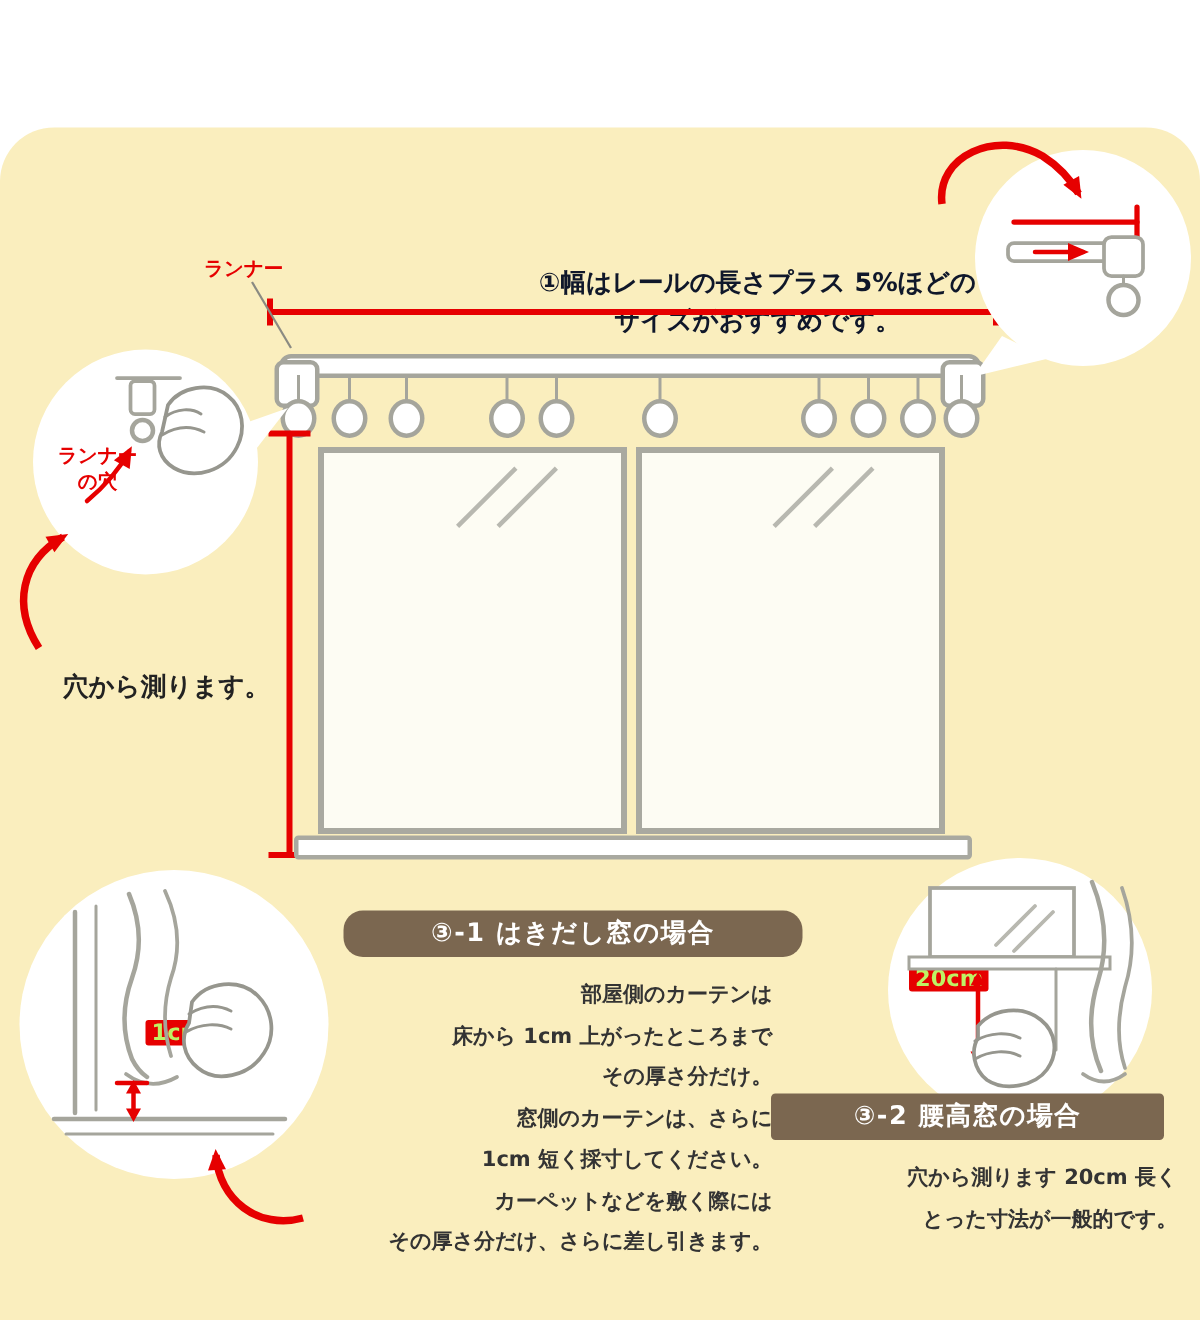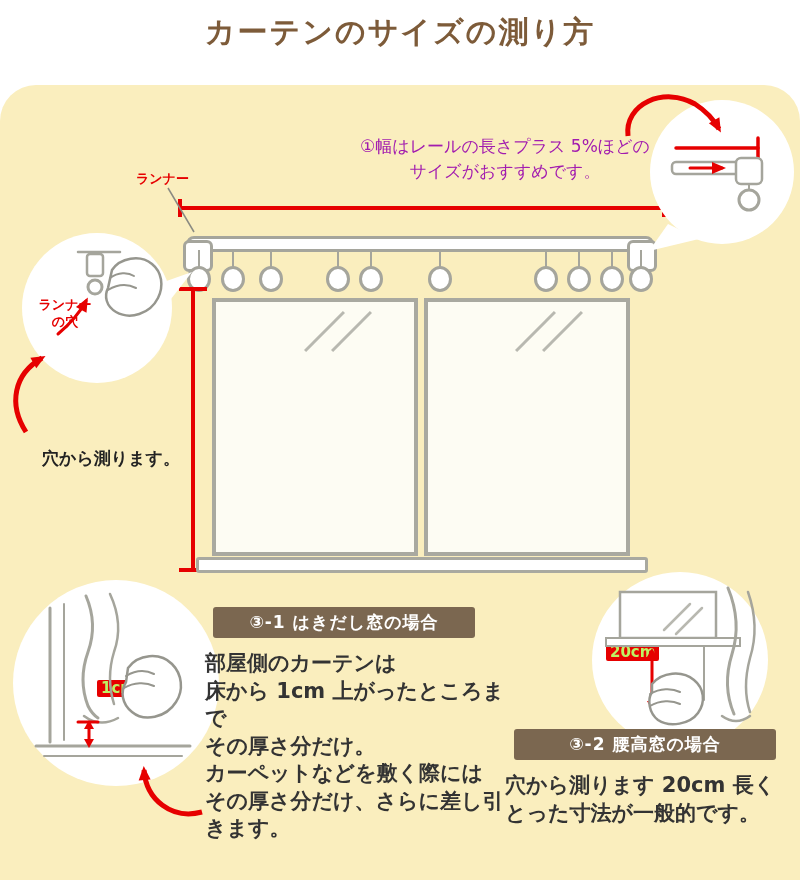--- a/index.html
+++ b/index.html
@@ -2,21 +2,21 @@
 <html><head>
 <meta charset="utf-8">
 <style>
   html,body{margin:0;padding:0;background:#fff;}
   .canvas{position:relative;width:800px;height:880px;background:#ffffff;overflow:hidden;
           font-family:"DejaVu Sans","Liberation Sans",sans-serif;}
   .page-title{position:absolute;top:12px;left:0;width:100%;text-align:center;
     font-size:30px;font-weight:bold;color:#7d5b39;letter-spacing:2px;}
   .panel{position:absolute;left:0;top:85px;width:800px;height:795px;background:#faeebe;
     border-radius:36px 36px 0 0;}
-  .note{color:#a21caf;font-weight:400;}
+  .note{color:#0f172a;font-weight:700;margin-top:43px;}
   .step1{position:absolute;left:305px;top:134px;width:400px;text-align:center;
     font-size:17px;line-height:25px;}
   .runner-label{position:absolute;left:136px;top:170px;font-size:13px;font-weight:bold;color:#e60000;}
   .hline{position:absolute;background:#e60000;height:4px;}
   .vline{position:absolute;background:#e60000;width:4px;}
   .cap-v{position:absolute;background:#e60000;width:4px;height:18px;}
   .cap-h{position:absolute;background:#e60000;width:28px;height:4px;}
   .rail{position:absolute;left:186px;top:236px;width:462px;height:10px;background:#fff;
     border:3px solid #a5a59c;border-radius:8px;}
   .bracket{position:absolute;top:240px;width:24px;height:26px;background:#fff;
@@ -29,32 +29,31 @@
   .slash{position:absolute;width:55px;height:3px;background:#b8b8b0;transform:rotate(-45deg);}
   .sill{position:absolute;left:196px;top:557px;width:446px;height:10px;background:#fff;
     border:3px solid #a9a9a0;border-radius:3px;}
   .callout{position:absolute;background:#ffffff;border-radius:50%;}
   .runner-hole{position:absolute;left:36px;top:296px;width:58px;text-align:center;
     font-size:13px;font-weight:bold;color:#e60000;line-height:17px;}
   .step2{position:absolute;left:16px;top:444px;width:190px;text-align:center;
     font-size:17px;font-weight:bold;color:#222;line-height:28px;}
   .banner{position:absolute;height:31px;background:#7b6750;color:#fff;text-align:center;
     font-size:17px;font-weight:bold;line-height:31px;border-radius:3px;letter-spacing:1px;}
-  .para{position:absolute;text-align:left;font-size:21px;font-weight:600;color:#333;
+  .para{position:absolute;text-align:right;font-size:14px;font-weight:600;color:#333;
     line-height:27.5px;}
   .badge{position:absolute;background:#e60000;color:#bef264;font-size:15px;font-weight:bold;
     padding:1px 4px;border-radius:2px;line-height:15px;}
   .overlay{position:absolute;left:0;top:0;width:800px;height:880px;pointer-events:none;}
 </style>
 </head>
 <body>
 
 <div class="canvas">
 
-  <div class="page-title">カーテンのサイズの測り方</div>
 
   <div class="panel"></div>
 
   <div class="step1 note">
     <div>①幅はレールの長さプラス 5%ほどの</div>
     <div>サイズがおすすめです。</div>
   </div>
 
   <div class="runner-label">ランナー</div>
 
@@ -106,25 +105,27 @@
 
   <div class="runner-hole">
     <div>ランナー</div>
     <div>の穴</div>
   </div>
 
   <div class="step2">
     <div>穴から測ります。</div>
   </div>
 
-  <div class="banner" style="left:213px;top:607px;width:262px;">③-1 はきだし窓の場合</div>
+  <div class="banner" style="left:229px;top:607px;width:306px;border-radius:13px;">③-1 はきだし窓の場合</div>
   <div class="para" style="left:205px;top:650px;width:310px;">
     <div>部屋側のカーテンは</div>
     <div>床から 1cm 上がったところまで</div>
     <div>その厚さ分だけ。</div>
+    <div>窓側のカーテンは、さらに</div>
+    <div>1cm 短く採寸してください。</div>
     <div>カーペットなどを敷く際には</div>
     <div>その厚さ分だけ、さらに差し引きます。</div>
   </div>
 
   <div class="banner" style="left:514px;top:729px;width:262px;">③-2 腰高窓の場合</div>
   <div class="para" style="left:505px;top:772px;width:280px;">
     <div>穴から測ります 20cm 長く</div>
     <div>とった寸法が一般的です。</div>
   </div>
 

